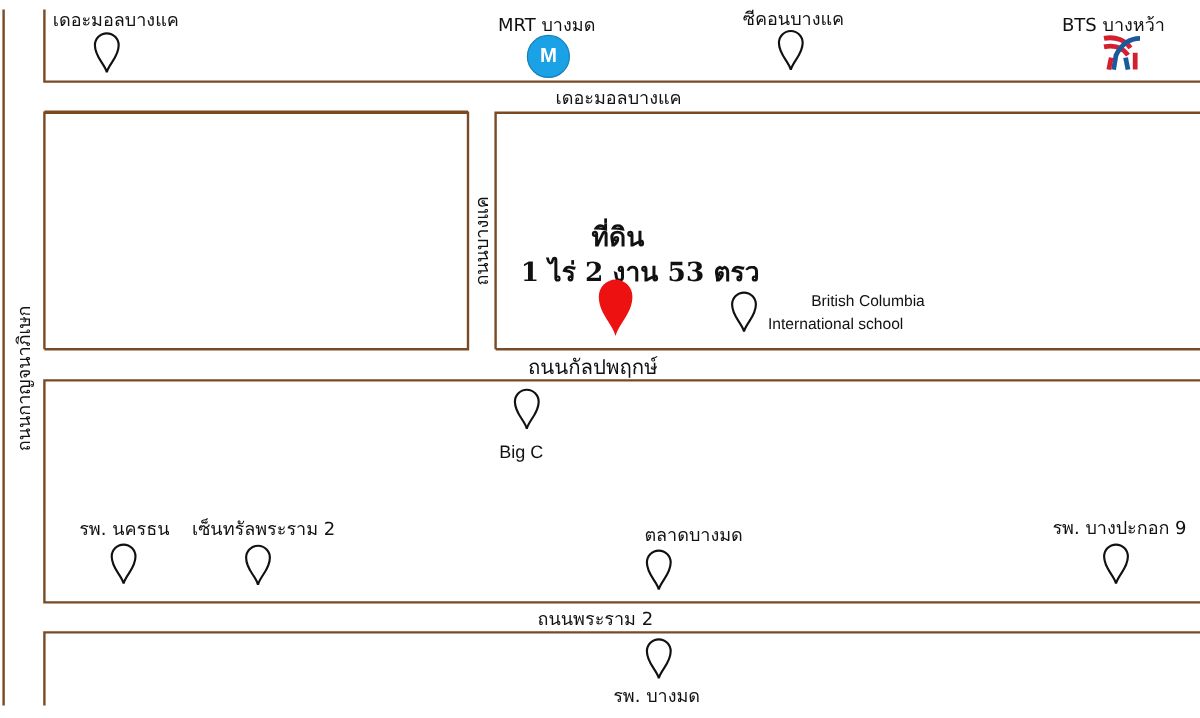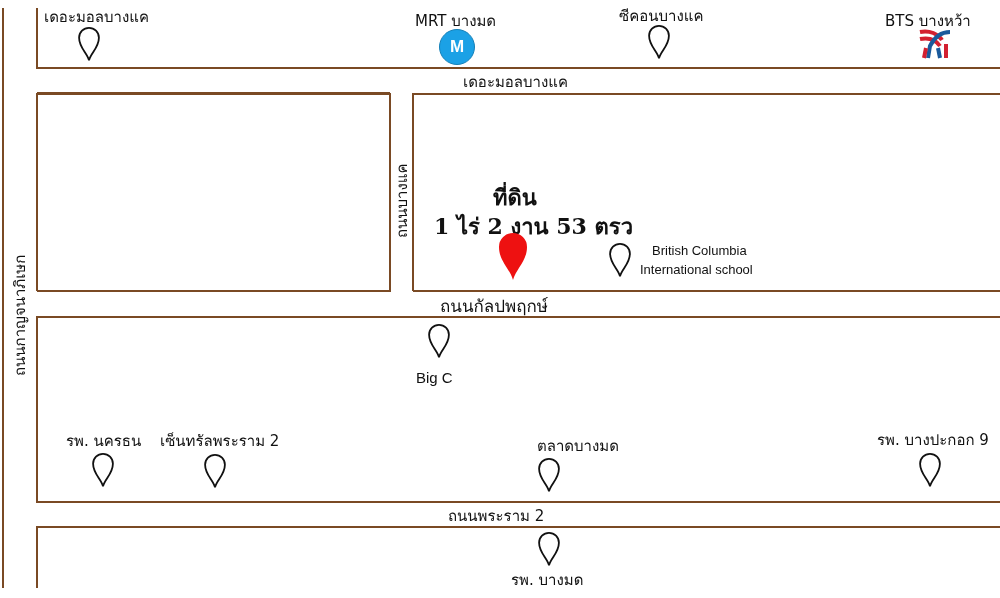--- a/index.html
+++ b/index.html
@@ -71,21 +71,21 @@
   <path d="M2 13 C12 11 18 14 22 20" stroke="#d32030" stroke-width="4" fill="none"></path>
   <path d="M32 6 C22 6 16 12 12 20 L10 32" stroke="#1a5a9c" stroke-width="4" fill="none"></path>
   <path d="M8 22 L6 32" stroke="#d32030" stroke-width="4" fill="none"></path>
   <path d="M20 22 L22 32" stroke="#1a5a9c" stroke-width="4" fill="none"></path>
   <path d="M28 18 L28 32" stroke="#d32030" stroke-width="4" fill="none"></path>
 </svg>
 
 <svg class="pin" style="left:607px;top:242px;" viewBox="0 0 26 40">
   <path d="M13 38 C11 30 2 24 2 13 A11 11 0 1 1 24 13 C24 24 15 30 13 38 Z" fill="none" stroke="#111" stroke-width="2"></path>
 </svg>
-<div class="lbl sm" style="left:652px;top:243px;font-family:'Liberation Sans',sans-serif;">British Columbia</div>
+<div class="lbl sm" style="left:676px;top:243px;font-family:'Liberation Sans',sans-serif;">British Columbia</div>
 <div class="lbl sm" style="left:640px;top:262px;font-family:'Liberation Sans',sans-serif;">International school</div>
 
 <svg class="pin" style="left:426px;top:323px;" viewBox="0 0 26 40">
   <path d="M13 38 C11 30 2 24 2 13 A11 11 0 1 1 24 13 C24 24 15 30 13 38 Z" fill="none" stroke="#111" stroke-width="2"></path>
 </svg>
 <div class="lbl" style="left:416px;top:369px;font-family:'Liberation Sans',sans-serif;">Big C</div>
 
 <div class="lbl" style="left:66px;top:429px;">รพ. นครธน</div>
 <svg class="pin" style="left:90px;top:452px;" viewBox="0 0 26 40">
   <path d="M13 38 C11 30 2 24 2 13 A11 11 0 1 1 24 13 C24 24 15 30 13 38 Z" fill="none" stroke="#111" stroke-width="2"></path>

